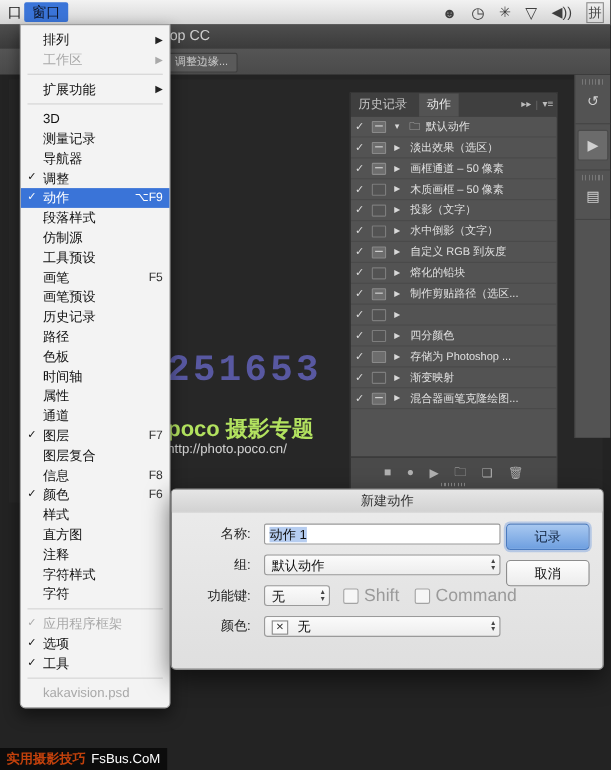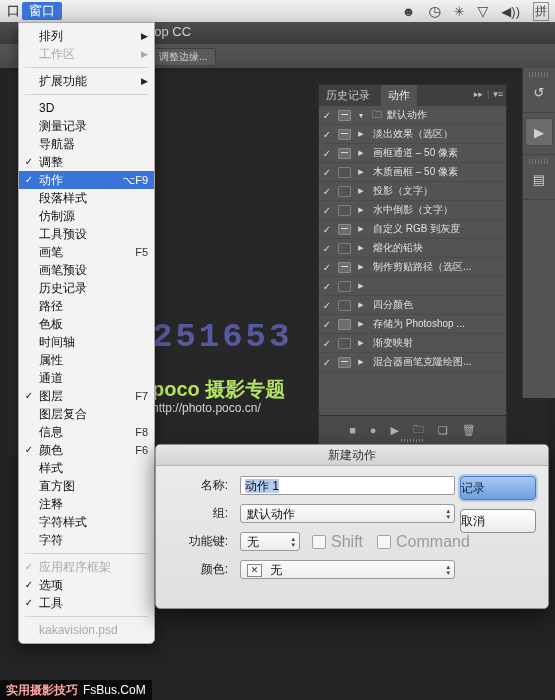--- a/index.html
+++ b/index.html
@@ -10,21 +10,21 @@
     -webkit-font-smoothing:antialiased;
   }
   .root{position:absolute;left:0;top:0;width:555px;height:700px;overflow:hidden;}
 
   
   .macbar{position:absolute;left:0;top:0;width:555px;height:22px;
     background:linear-gradient(180deg,#f2f2f2 0%,#e2e2e2 55%,#d4d4d4 100%);
     border-bottom:1px solid #b4b4b4;}
   .macbar .mitem{position:absolute;top:2px;height:18px;line-height:18px;
     font-size:13px;color:#111;padding:0 7px;}
-  .macbar .mitem.sel{background:#3a74d8;color:#ffffff;border-radius:2px;text-align:center;}
+  .macbar .mitem.sel{background:#3a74d8;color:#0f172a;border-radius:2px;text-align:center;}
   .macbar .icons{position:absolute;right:6px;top:1px;height:20px;display:flex;align-items:center;gap:13px;}
   .macbar .icons span{display:inline-block;opacity:.72;}
 
   
   .ps-titlebar{position:absolute;left:0;top:22px;width:555px;height:22px;
     background:linear-gradient(180deg,#4e4e4e,#3b3b3b);border-bottom:1px solid #2a2a2a;}
   .ps-title{position:absolute;left:147px;top:24px;font-size:13px;color:#cfcfcf;}
   .ps-optionbar{position:absolute;left:0;top:44px;width:555px;height:24px;
     background:linear-gradient(180deg,#555,#4a4a4a);border-bottom:1px solid #2b2b2b;}
   .refine-btn{position:absolute;left:150px;top:48px;height:16px;line-height:16px;
@@ -35,21 +35,21 @@
 
   
   .wm{position:absolute;left:152px;top:318px;width:210px;text-align:left;pointer-events:none;}
   .wm-num{font-family:Liberation Mono, monospace;
     font-size:34px;letter-spacing:3px;color:#5b5ba8;font-weight:bold;opacity:.95;}
   .wm-poco{margin-top:20px;font-size:20px;color:#bef264;font-weight:bold;letter-spacing:0px;opacity:.92;}
   .wm-url{font-size:12px;color:#e3e3e3;opacity:.9;margin-top:-2px;}
 
   .bottom-wm{position:absolute;left:0;bottom:0;height:20px;background:#0c0c0c;
     padding:0 6px;display:flex;align-items:center;gap:5px;}
-  .bottom-wm .cn{font-size:12px;color:#fca5a5;font-weight:bold;}
+  .bottom-wm .cn{font-size:12px;color:#c2410c;font-weight:bold;}
   .bottom-wm .en{font-size:12px;color:#fff;}
 
   
   .dock{position:absolute;right:0;top:68px;width:32px;height:330px;background:#535353;
     border-left:1px solid #3c3c3c;}
   .dock .grp{border-bottom:1px solid #444;padding:3px 0 6px;}
   .dock .grip{height:5px;margin:1px 6px 3px;background:repeating-linear-gradient(90deg,#777 0 1px,transparent 1px 3px);}
   .dock .dicon{width:26px;height:24px;margin:2px auto;display:flex;align-items:center;justify-content:center;
     color:#cfcfcf;font-size:13px;}
   .dock .dicon.big{background:#6b6b6b;border:1px solid #4a4a4a;border-radius:2px;height:26px;}
@@ -110,21 +110,21 @@
   .fselect{height:19px;line-height:19px;background:linear-gradient(180deg,#fbfbfb,#ededed);
     border:1px solid #9a9a9a;border-radius:3px;font-size:12px;color:#111;
     padding:0 18px 0 6px;box-sizing:border-box;position:relative;}
   .fselect .stepper{position:absolute;right:4px;top:3px;font-size:7px;line-height:6px;color:#444;text-align:center;}
   .cbx{width:12px;height:12px;border:1px solid #a3a3a3;background:#f6f6f6;border-radius:2px;
     display:inline-block;vertical-align:middle;margin-right:5px;}
   .cblabel{font-size:16px;color:#9a9a9a;margin-right:14px;}
   .swatch{display:inline-block;width:13px;height:11px;border:1px solid #888;background:#fafafa;
     font-size:9px;line-height:11px;text-align:center;color:#333;margin-right:5px;vertical-align:middle;}
   .dlg-btns{position:absolute;right:12px;top:10px;width:100px;}
-  .btn{height:22px;line-height:22px;font-size:12px;border-radius:4px;
+  .btn{height:22px;line-height:22px;text-align:center;font-size:12px;border-radius:4px;
     border:1px solid #8d8d8d;background:linear-gradient(180deg,#fdfdfd,#ececec);color:#111;margin-bottom:9px;margin-left:24px;}
   .btn.primary{background:linear-gradient(180deg,#a8c8f0,#6e9fe0);border-color:#4a7bc0;color:#10233f;
     box-shadow:0 0 0 2px rgba(90,140,220,.35);}
 </style>
 </head>
 <body>
 
 <div class="root">
 
   <div class="macbar">

